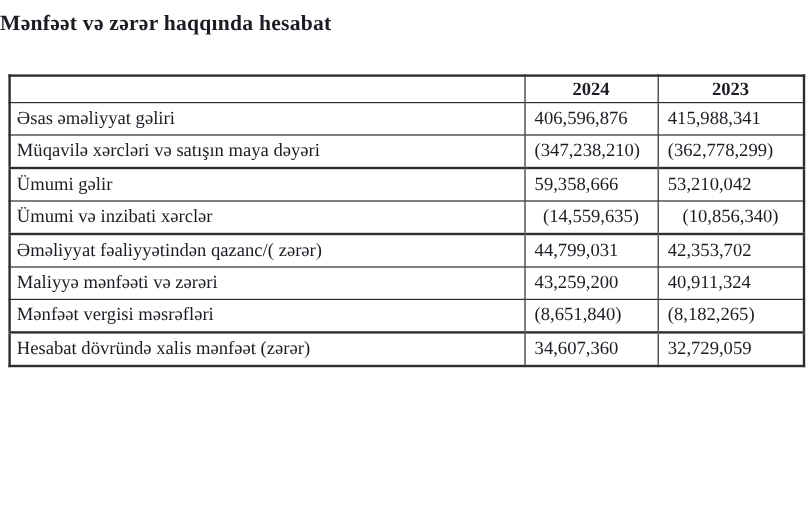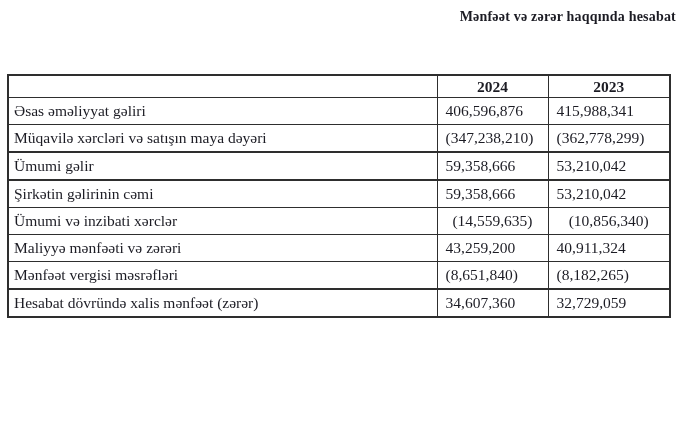--- a/index.html
+++ b/index.html
@@ -7,28 +7,28 @@
     width: 676px; height: 422px;
     background: #ffffff;
     font-family: "Liberation Serif", serif;
     color: #1c1c24;
     position: relative;
     overflow: hidden;
   }
   .title {
     position: absolute;
     top: 9px; left: 0; width: 100%;
-    text-align: right;
-    font-size: 14px;
+    text-align: left;
+    font-size: 18px;
     font-weight: bold;
     letter-spacing: 0.2px;
   }
   table.report {
     position: absolute;
-    left: 7px; top: 74px;
+    left: 7px; top: 62px;
     width: 662px;
     border-collapse: collapse;
     table-layout: fixed;
     border: 2px solid #2e2e2e;
   }
   col.c-label { width: 429px; }
   col.c-2024  { width: 111px; }
   col.c-2023  { width: 122px; }
   th, td {
     border: 1px solid #2e2e2e;
@@ -77,29 +77,29 @@
       <tr>
         <td class="label">Müqavilə xərcləri və satışın maya dəyəri</td>
         <td class="value">(347,238,210)</td>
         <td class="value">(362,778,299)</td>
       </tr>
       <tr class="section">
         <td class="label bold">Ümumi gəlir</td>
         <td class="value bold">59,358,666</td>
         <td class="value bold">53,210,042</td>
       </tr>
-      <tr class="section">
-        <td class="label bold">Şirkətin gəlirinin cəmi</td>
-        <td class="value bold">59,358,666</td>
-        <td class="value bold">53,210,042</td>
-      </tr>
       <tr>
         <td class="label">Ümumi və inzibati xərclər</td>
         <td class="value center">(14,559,635)</td>
         <td class="value center">(10,856,340)</td>
+      </tr>
+      <tr class="section">
+        <td class="label bold">Əməliyyat fəaliyyətindən qazanc/( zərər)</td>
+        <td class="value bold">44,799,031</td>
+        <td class="value bold">42,353,702</td>
       </tr>
       <tr>
         <td class="label">Maliyyə mənfəəti və zərəri</td>
         <td class="value bold">43,259,200</td>
         <td class="value bold">40,911,324</td>
       </tr>
       <tr>
         <td class="label">Mənfəət vergisi məsrəfləri</td>
         <td class="value">(8,651,840)</td>
         <td class="value">(8,182,265)</td>

